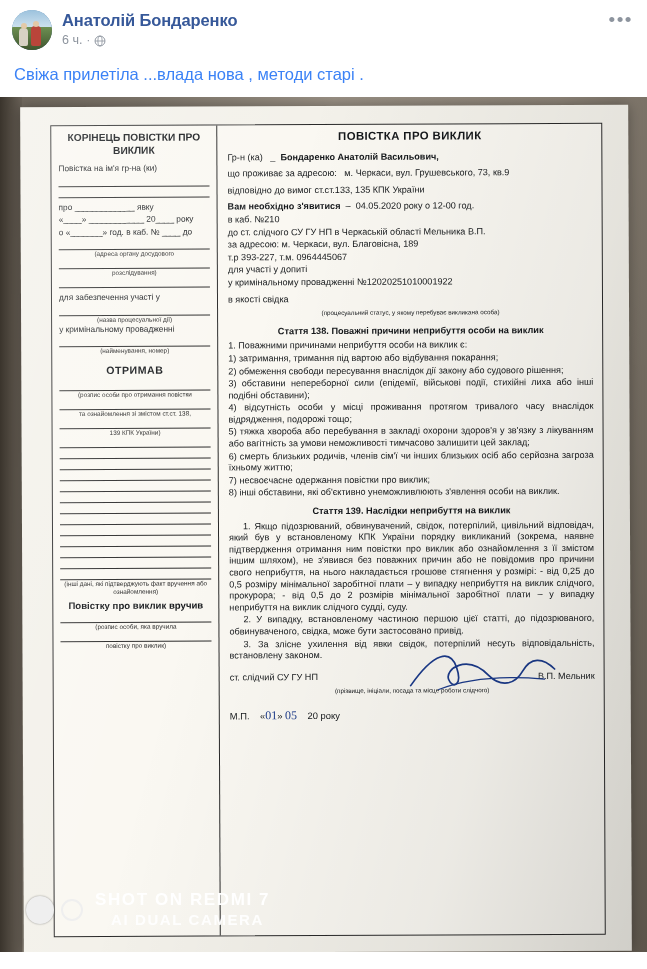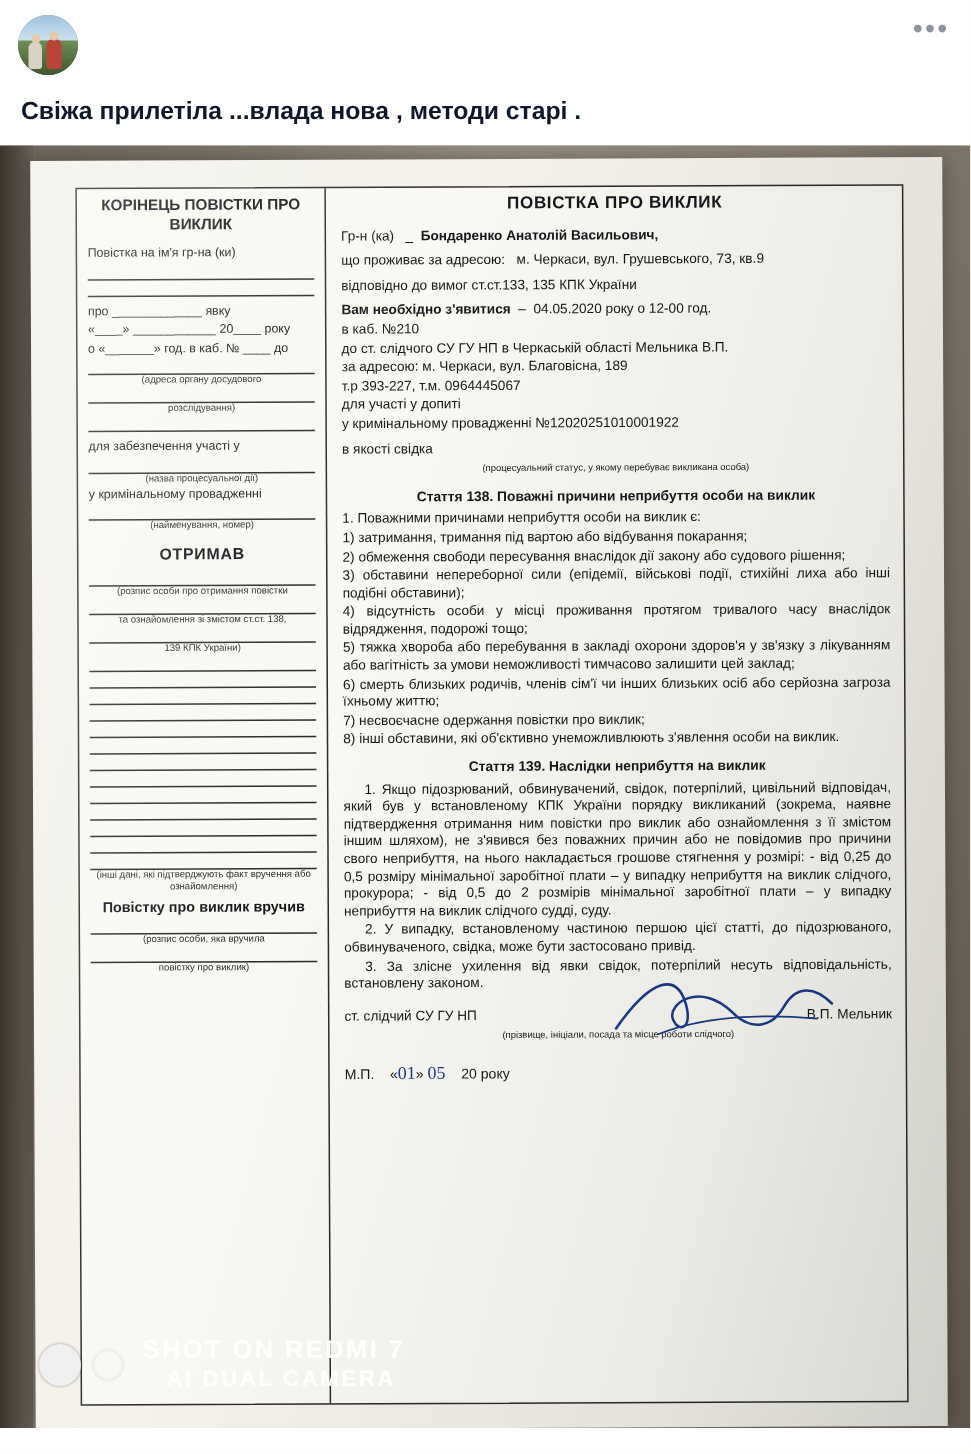--- a/index.html
+++ b/index.html
@@ -76,23 +76,22 @@
     font-size: 19px;
     letter-spacing: 1.5px;
     line-height: 12px;
     cursor: pointer;
   }
 
   
   .post-text {
     padding: 10px 14px 12px 14px;
     font-size: 16.5px;
-    color: #0f172a;
+    color: #3b82f6;
     line-height: 21px;
-    font-weight: bold;
   }
 
   
   .photo {
     position: relative;
     width: 647px;
     height: 855px;
     background: #8c8375;
     overflow: hidden;
   }
@@ -246,20 +245,34 @@
 <div class="screen">
 
   <div class="post-header">
     <div class="avatar">
       <div class="a-sky"></div>
       <div class="a-ground"></div>
       <div class="a-fig1"></div>
       <div class="a-fig2"></div>
       <div class="a-head1"></div>
       <div class="a-head2"></div>
+    </div>
+    <div class="header-text">
+      <div class="author">Анатолій Бондаренко</div>
+      <div class="meta">
+        <span>6 ч.</span>
+        <span class="dot">·</span>
+        <span class="globe-icon">
+          <svg viewBox="0 0 16 16" width="12" height="12">
+            <circle cx="8" cy="8" r="6.6" fill="none" stroke="#8d949e" stroke-width="1.3"></circle>
+            <ellipse cx="8" cy="8" rx="2.8" ry="6.6" fill="none" stroke="#8d949e" stroke-width="1.1"></ellipse>
+            <line x1="1.5" y1="8" x2="14.5" y2="8" stroke="#8d949e" stroke-width="1.1"></line>
+          </svg>
+        </span>
+      </div>
     </div>
     <div class="menu-dots">•••</div>
   </div>
 
   <div class="post-text">Свіжа прилетіла ...влада нова , методи старі .</div>
 
   <div class="photo">
     <div class="photo-bg"></div>
 
     <div class="paper">

